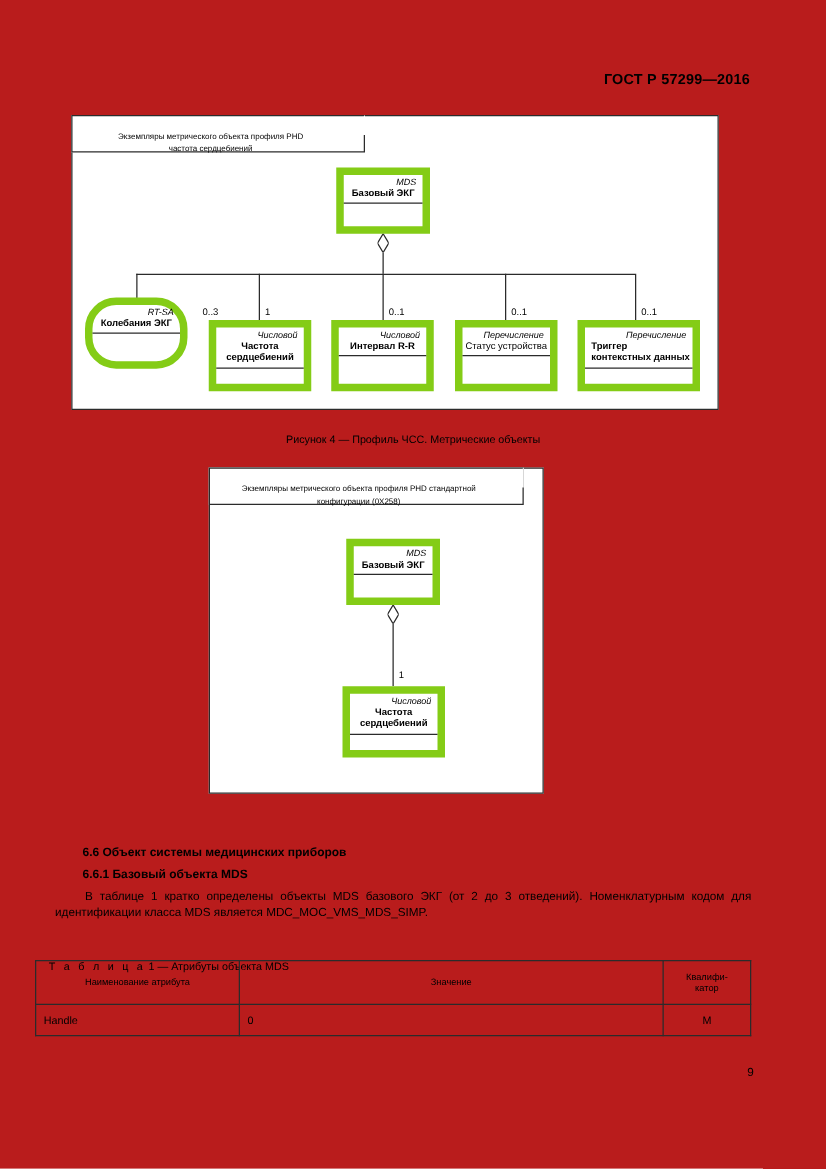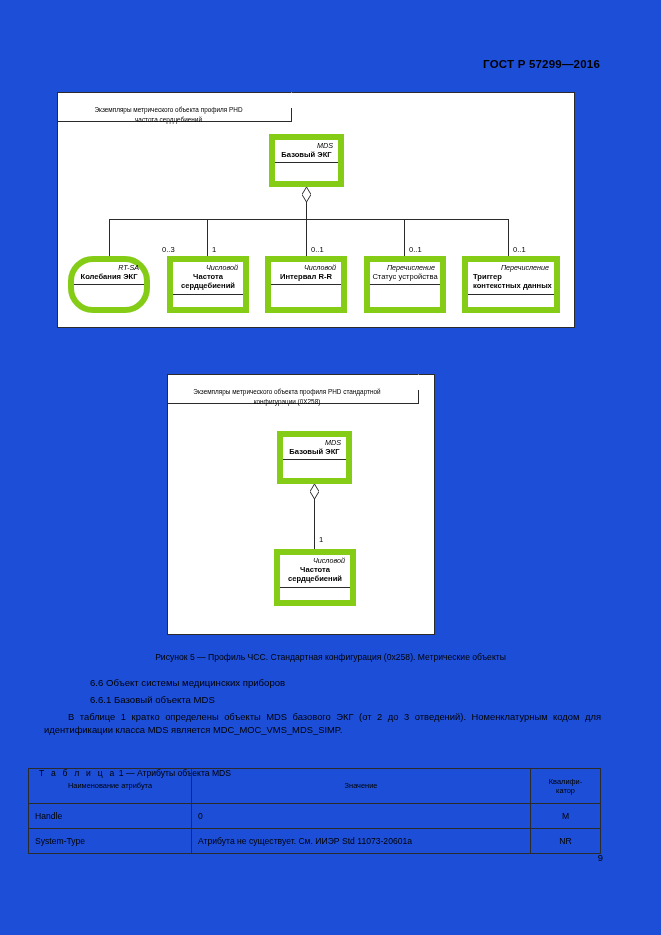--- a/index.html
+++ b/index.html
@@ -9,21 +9,21 @@
     background: #ffffff;
   }
   body {
     font-family: "Liberation Sans", sans-serif;
     color: #000000;
   }
   #page {
     position: relative;
     width: 661px;
     height: 935px;
-    background: #1d4ed8;
+    background: #b91c1c;
     overflow: hidden;
   }
 
   
   .doc-header {
     position: absolute;
     top: 58px;
     right: 61px;
     font-size: 11.5px;
     font-weight: bold;
@@ -140,23 +140,22 @@
     position: absolute;
     width: 100%;
     text-align: center;
     font-size: 8.6px;
   }
 
   
   .heading {
     position: absolute;
     font-size: 9.6px;
-    font-weight: normal;
+    font-weight: bold;
     left: 66px;
-    margin-left: 24px;
   }
   .para {
     position: absolute;
     left: 44px;
     width: 557px;
     font-size: 9.4px;
     line-height: 1.38;
     text-align: justify;
     text-indent: 24px;
   }
@@ -243,21 +242,21 @@
     <div class="vline" style="left:248px; top:126px; height:37px;"></div>
     <div class="vline" style="left:346px; top:126px; height:37px;"></div>
     <div class="vline" style="left:450px; top:126px; height:37px;"></div>
 
     <div class="mult" style="left:56px;  top:152px;padding-left:48px;">0..3</div>
     <div class="mult" style="left:154px; top:152px;">1</div>
     <div class="mult" style="left:253px; top:152px;">0..1</div>
     <div class="mult" style="left:351px; top:152px;">0..1</div>
     <div class="mult" style="left:455px; top:152px;">0..1</div>
 
-    <div class="uml-box" style="left:10px; top:163px; width:82px; height:57px;border-radius:25px;">
+    <div class="uml-box" style="left:10px; top:145px; width:82px; height:57px;border-radius:25px;">
       <div class="uml-stereo">RT-SA</div>
       <div class="uml-title">Колебания ЭКГ</div>
       <div class="uml-sep"></div>
       <div class="uml-body"></div>
     </div>
 
     <div class="uml-box" style="left:109px; top:163px; width:82px; height:57px;">
       <div class="uml-stereo">Числовой</div>
       <div class="uml-title">Частота
 сердцебиений</div>
@@ -281,20 +280,21 @@
 
     <div class="uml-box" style="left:404px; top:163px; width:98px; height:57px;">
       <div class="uml-stereo">Перечисление</div>
       <div class="uml-title leftish">Триггер
 контекстных данных</div>
       <div class="uml-sep"></div>
       <div class="uml-body"></div>
     </div>
   </div>
 
+  <div class="fig-caption" style="top:346px;">Рисунок 4 — Профиль ЧСС. Метрические объекты</div>
 
   <div class="diagram" style="left:167px; top:374px; width:268px; height:261px;">
 
     <div class="frame-tab" style="width:252px; height:30px;">
       <span>Экземпляры метрического объекта профиля PHD  стандартной
 конфигурации  (0X258)</span>
       <span class="corner-cut"></span>
     </div>
 
     <div class="uml-box" style="left:109px; top:56px; width:75px; height:53px;">
@@ -315,21 +315,20 @@
 
     <div class="uml-box" style="left:106px; top:174px; width:82px; height:57px;">
       <div class="uml-stereo">Числовой</div>
       <div class="uml-title">Частота
 сердцебиений</div>
       <div class="uml-sep"></div>
       <div class="uml-body"></div>
     </div>
   </div>
 
-  <div class="fig-caption" style="top:652px;">Рисунок 5 — Профиль ЧСС. Стандартная конфигурация (0x258). Метрические объекты</div>
 
   <div class="heading" style="top:677px;">6.6 Объект системы медицинских приборов</div>
 
   <div class="heading" style="top:694px;">6.6.1 Базовый объекта MDS</div>
 
   <div class="para" style="top:711px;">В таблице 1 кратко определены объекты MDS базового ЭКГ (от 2 до 3 отведений). Номенклатурным кодом для идентификации класса MDS является MDC_MOC_VMS_MDS_SIMP.</div>
 
   <div class="table-caption" style="top:768px;">
     <span class="sp">Т а б л и ц а</span><span> 1 — Атрибуты объекта MDS</span>
   </div>
@@ -342,23 +341,18 @@
         <th class="c-qual" style="white-space:pre-line;">Квалифи-
 катор</th>
       </tr>
     </thead>
     <tbody>
       <tr>
         <td class="c-name">Handle</td>
         <td class="c-value">0</td>
         <td class="c-qual">M</td>
       </tr>
-      <tr>
-        <td class="c-name">System-Type</td>
-        <td class="c-value">Атрибута не существует. См. ИИЭР Std 11073-20601a</td>
-        <td class="c-qual">NR</td>
-      </tr>
     </tbody>
   </table>
 
   <div class="page-number">9</div>
 
 </div>
 
 </body></html>

